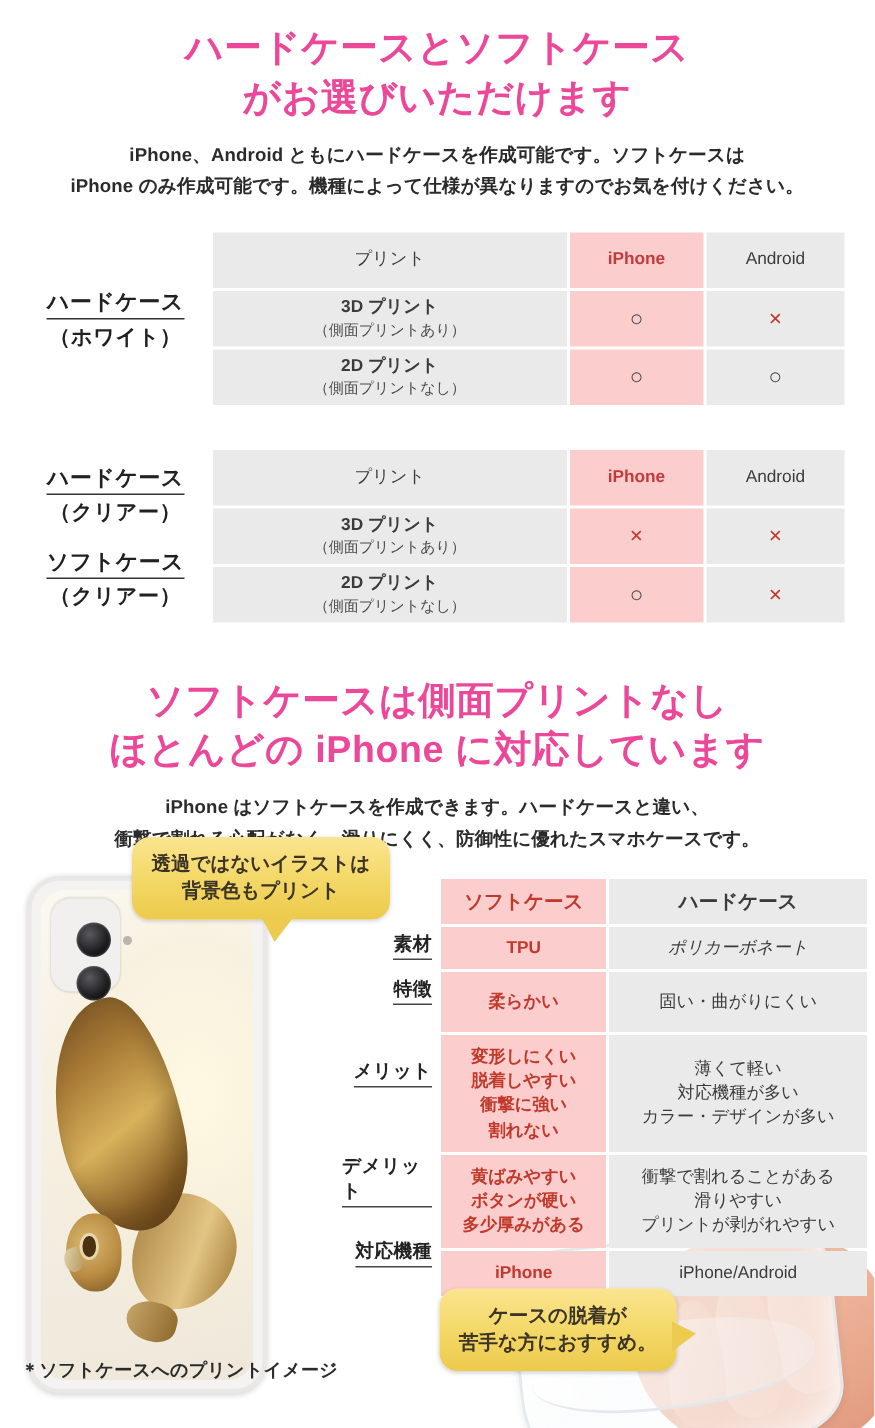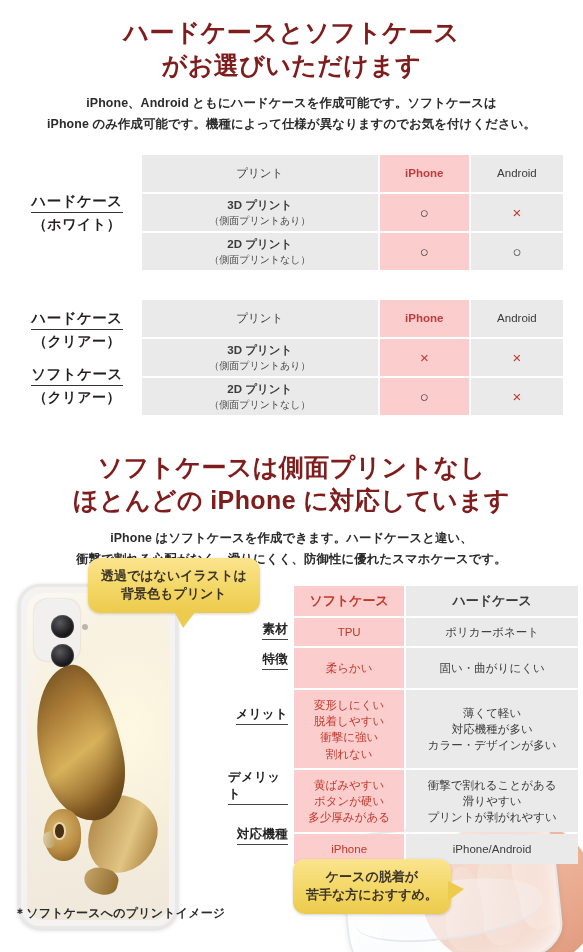--- a/index.html
+++ b/index.html
@@ -15,21 +15,21 @@
     overflow: hidden;
   }
 
   
   .section-head {
     text-align: center;
     font-weight: bold;
     font-size: 25px;
     line-height: 1.32;
     letter-spacing: 0.4px;
-    color: #7f1d1d;
+    color: #ec4899;
   }
   #head-1 { padding-top: 16px; }
   #head-2 { padding-top: 8px; }
 
   .section-sub {
     text-align: center;
     font-size: 12.4px;
     line-height: 1.7;
     font-weight: bold;
     color: #2b2b2b;
@@ -289,21 +289,21 @@
     border-spacing: 2px;
     table-layout: fixed;
   }
   table.spec td {
     text-align: center;
     vertical-align: middle;
     font-size: 11.5px;
     line-height: 1.42;
     padding: 3px 2px;
   }
-  table.spec td.c-pink { background: #fbcdcd; color: #c0392b; font-weight: normal; }
+  table.spec td.c-pink { background: #fbcdcd; color: #c0392b; font-weight: bold; }
   table.spec td.c-gray { background: #eaeaea; color: #3b3b3b; }
   table.spec td.hdr { font-size: 13px; height: 30px; font-weight: bold; }
   table.spec td.hdr.c-gray { color: #3b3b3b; }
 
   
   .bubble {
     position: absolute;
     background: linear-gradient(180deg, #fbe48f 0%, #f3d765 55%, #ecca4c 100%);
     border-radius: 12px;
     padding: 9px 13px;
@@ -509,21 +509,21 @@
       </div>
 
       <table class="spec">
         <tbody>
             <tr>
           <td class="c-pink hdr">ソフトケース</td>
           <td class="c-gray hdr">ハードケース</td>
         </tr>
         <tr>
           <td class="c-pink" style="height:28px;">TPU</td>
-          <td class="c-gray" style="height:28px;">ポリカーボネート</td>
+          <td class="c-gray" style="height:28px;font-style:italic;">ポリカーボネート</td>
         </tr>
         <tr>
           <td class="c-pink" style="height:28px;">柔らかい</td>
           <td class="c-gray" style="height:40px;">固い・曲がりにくい</td>
         </tr>
         <tr>
           <td class="c-pink" style="height:78px; white-space:pre-line;">変形しにくい
 脱着しやすい
 衝撃に強い
 割れない</td>

